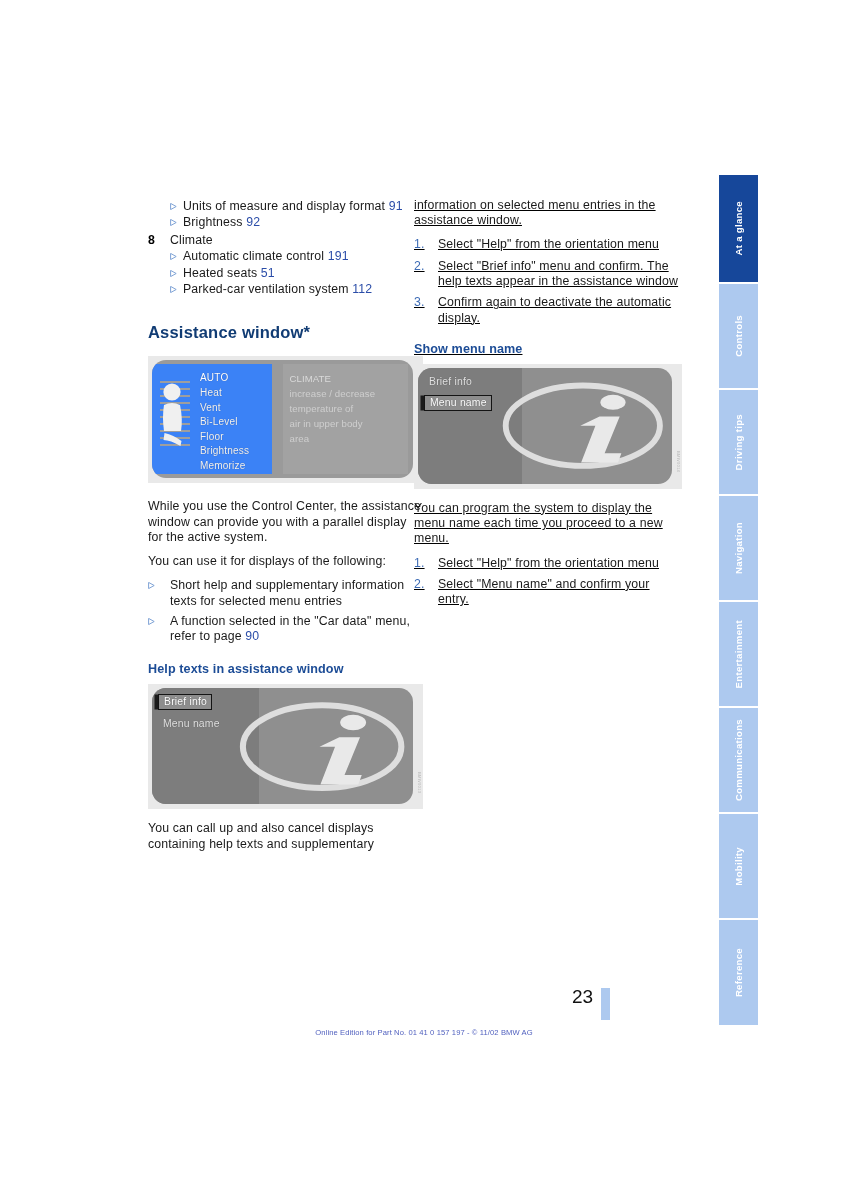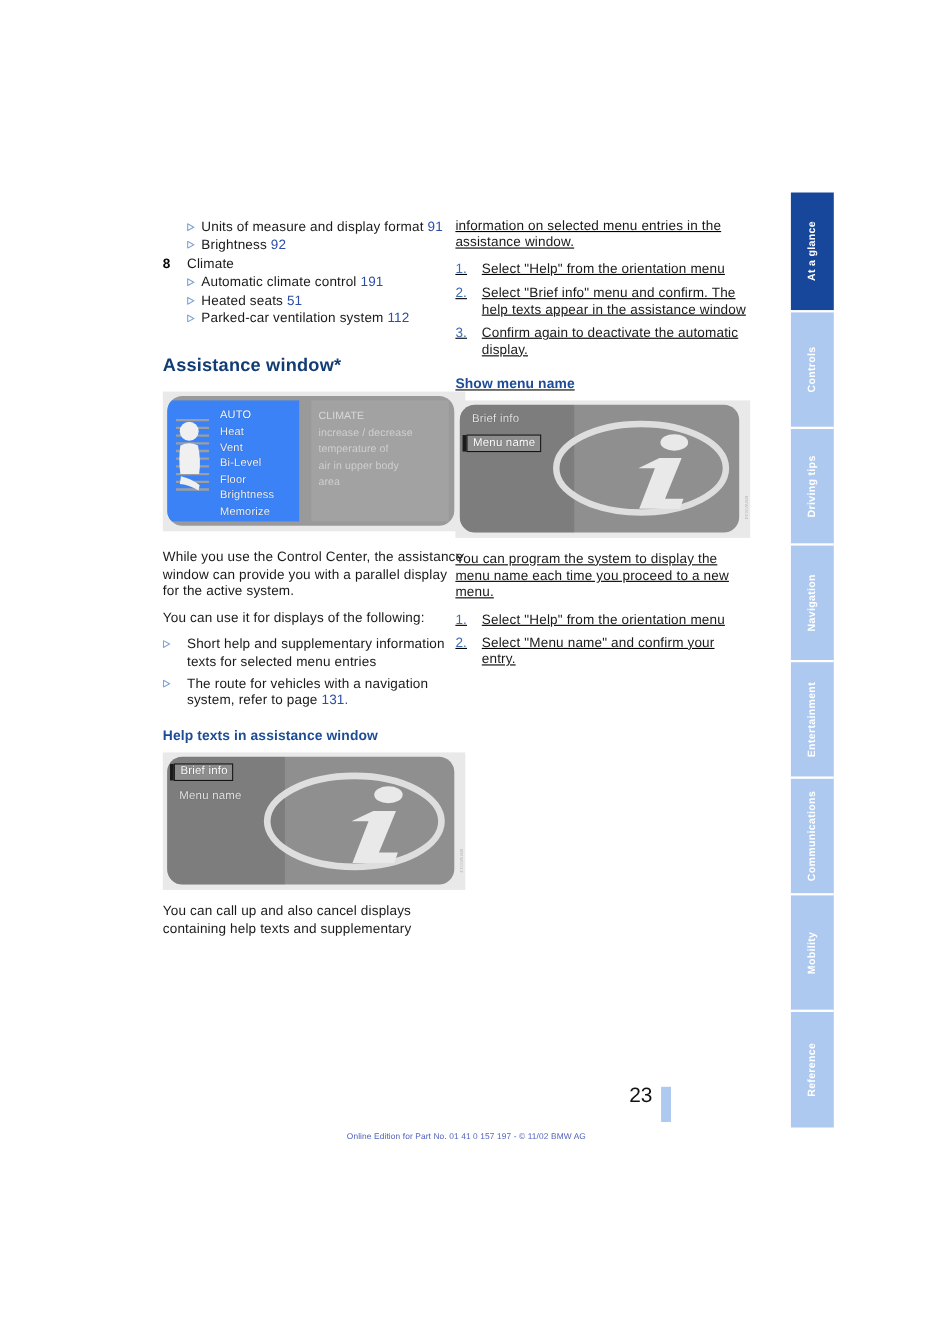--- a/index.html
+++ b/index.html
@@ -373,22 +373,22 @@
           <span>Short help and supplementary information texts for selected menu entries</span>
         </span>
       </div>
       <div class="bitem">
         <span class="tri">
           <svg width="7" height="7" viewBox="0 0 7 7">
               <path d="M0.6 0.4 L6.2 3.5 L0.6 6.6 Z" fill="none" stroke="#7fa3d6" stroke-width="1"></path>
             </svg>
         </span>
         <span>
-          <span>The route for vehicles with a navigation system, refer to page</span>
-          <span class="pg">131.</span>
+          <span>A function selected in the "Car data" menu, refer to page</span>
+          <span class="pg">90</span>
         </span>
       </div>
     </div>
 
     <div class="h-sub" style="margin-top:18px;">Help texts in assistance window</div>
 
     <div class="fig">
       <div class="fig-inner">
         <div class="scr bi-scr">
           <div class="bi-panel"></div>

